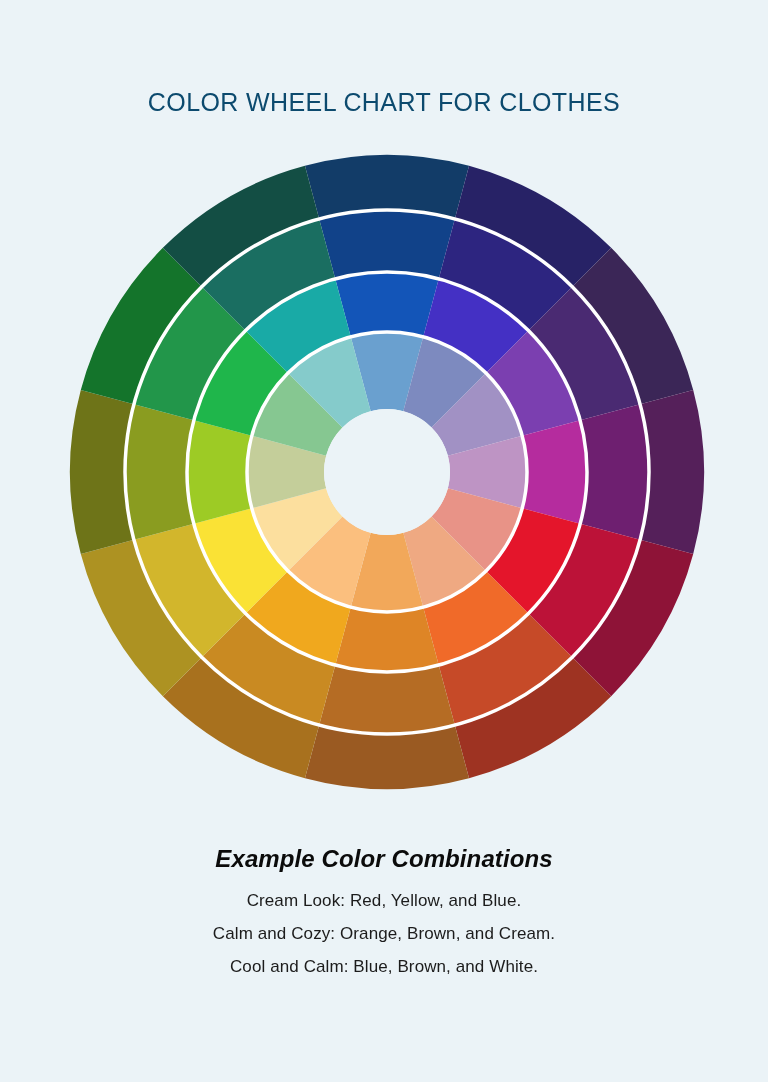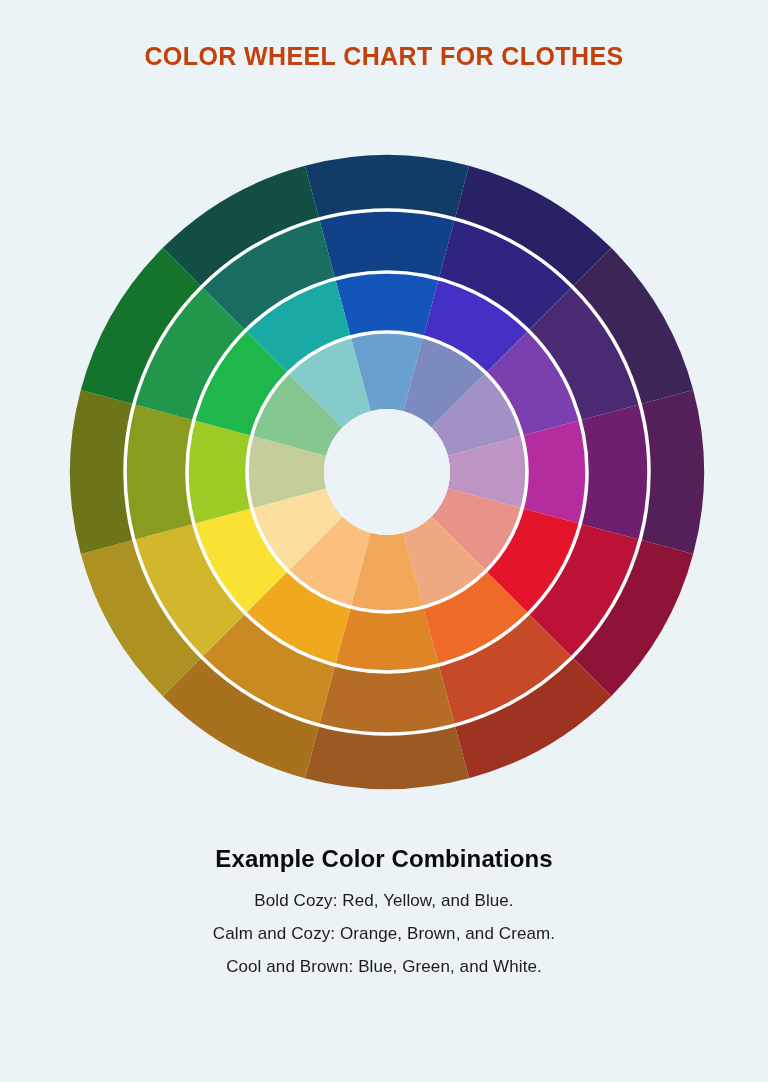--- a/index.html
+++ b/index.html
@@ -12,25 +12,25 @@
     position:relative;
   }
   .page{
     width:768px;height:1082px;
     position:relative;
     display:flex;
     flex-direction:column;
     align-items:center;
   }
   .title{
-    margin-top:44px;
+    margin-top:90px;
     font-size:25px;
-    font-weight:bold;
+    font-weight:normal;
     letter-spacing:0.4px;
-    color:#c2410c;
+    color:#0c4a6e;
     text-align:center;
     line-height:1;
   }
   .wheel-wrap{
     position:absolute;
     left:0; top:0;
     width:768px;height:1082px;
     pointer-events:none;
   }
   .wheel-svg{display:block;}
@@ -40,20 +40,21 @@
     top:845px;
     width:768px;
     text-align:center;
   }
   .footer-title{
     font-size:24px;
     font-weight:bold;
     color:#0b0b0b;
     letter-spacing:0.1px;
     margin-bottom:18px;
+    font-style:italic;
   }
   .footer-line{
     font-size:17px;
     color:#1c1c1c;
     margin-bottom:13px;
     letter-spacing:0.1px;
   }
 </style>
 </head>
 <body>
@@ -122,18 +123,18 @@
         </g>
         <circle cx="387" cy="472" r="262" fill="none" stroke="#FFFFFF" stroke-width="3.5"></circle>
         <circle cx="387" cy="472" r="200" fill="none" stroke="#FFFFFF" stroke-width="3.5"></circle>
         <circle cx="387" cy="472" r="140" fill="none" stroke="#FFFFFF" stroke-width="3.5"></circle>
         <circle cx="387" cy="472" r="63" fill="#EBF3F7"></circle>
       </svg>
   </div>
 
   <div class="footer">
     <div class="footer-title">Example Color Combinations</div>
-    <div class="footer-line">Bold Cozy: Red, Yellow, and Blue.</div>
+    <div class="footer-line">Cream Look: Red, Yellow, and Blue.</div>
     <div class="footer-line">Calm and Cozy: Orange, Brown, and Cream.</div>
-    <div class="footer-line">Cool and Brown: Blue, Green, and White.</div>
+    <div class="footer-line">Cool and Calm: Blue, Brown, and White.</div>
   </div>
 
 </div>
 
 </body></html>

